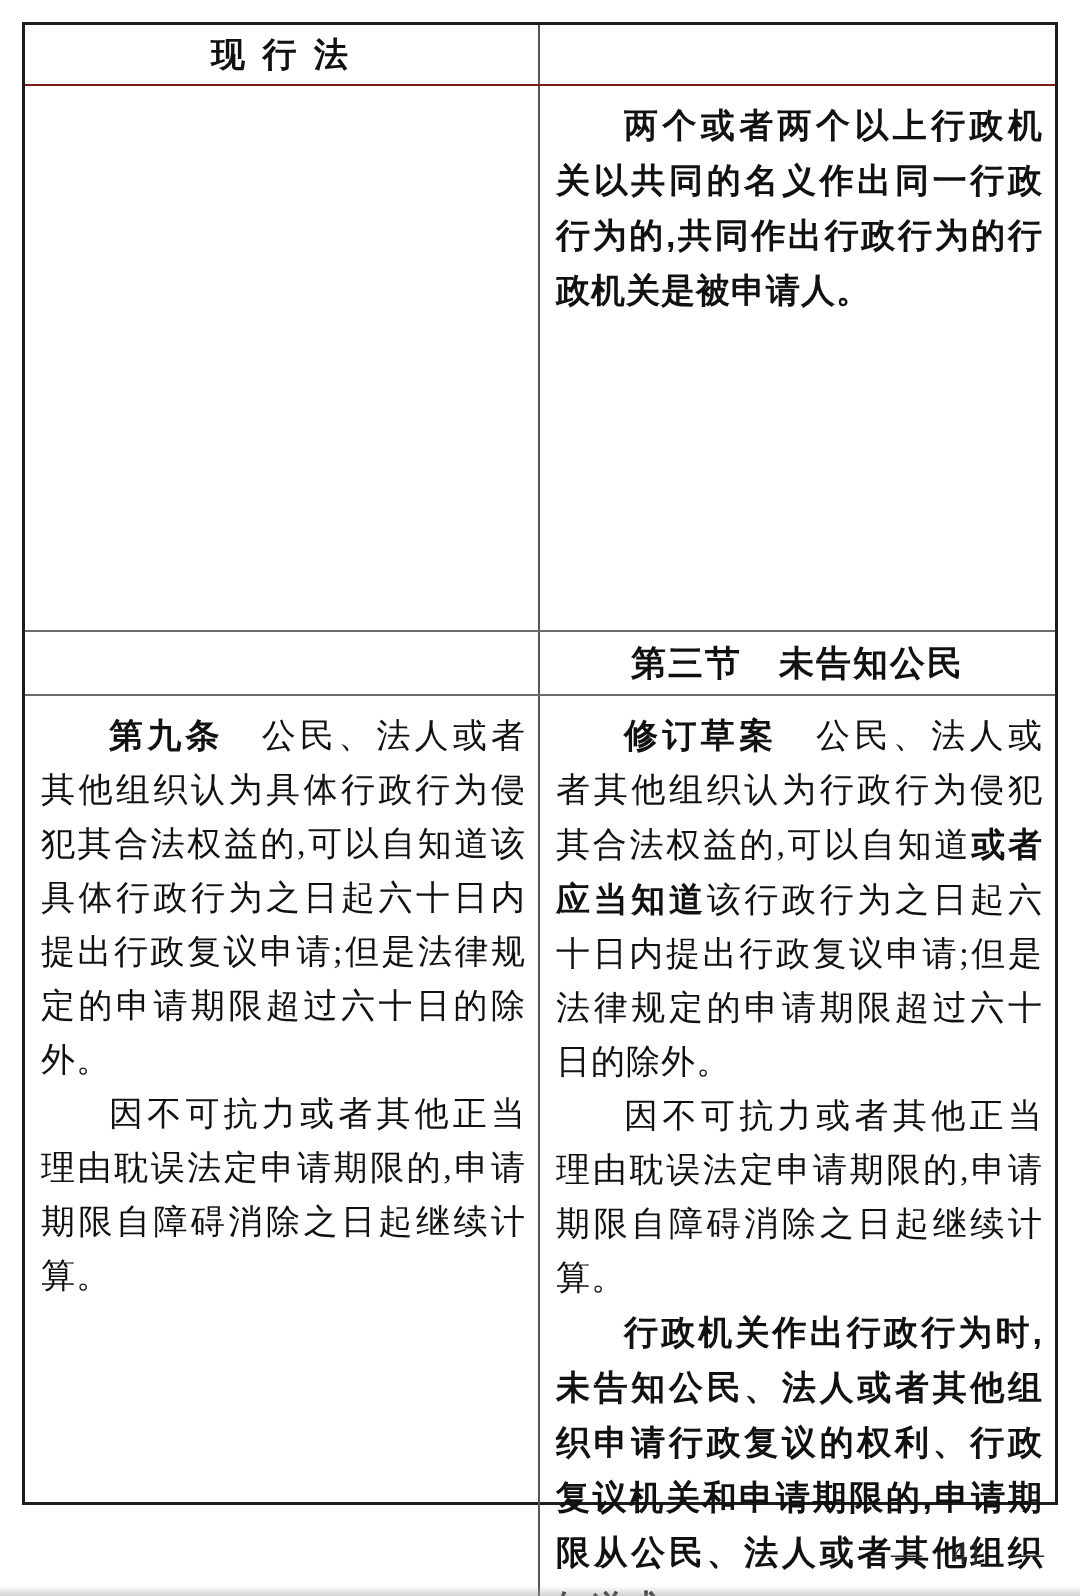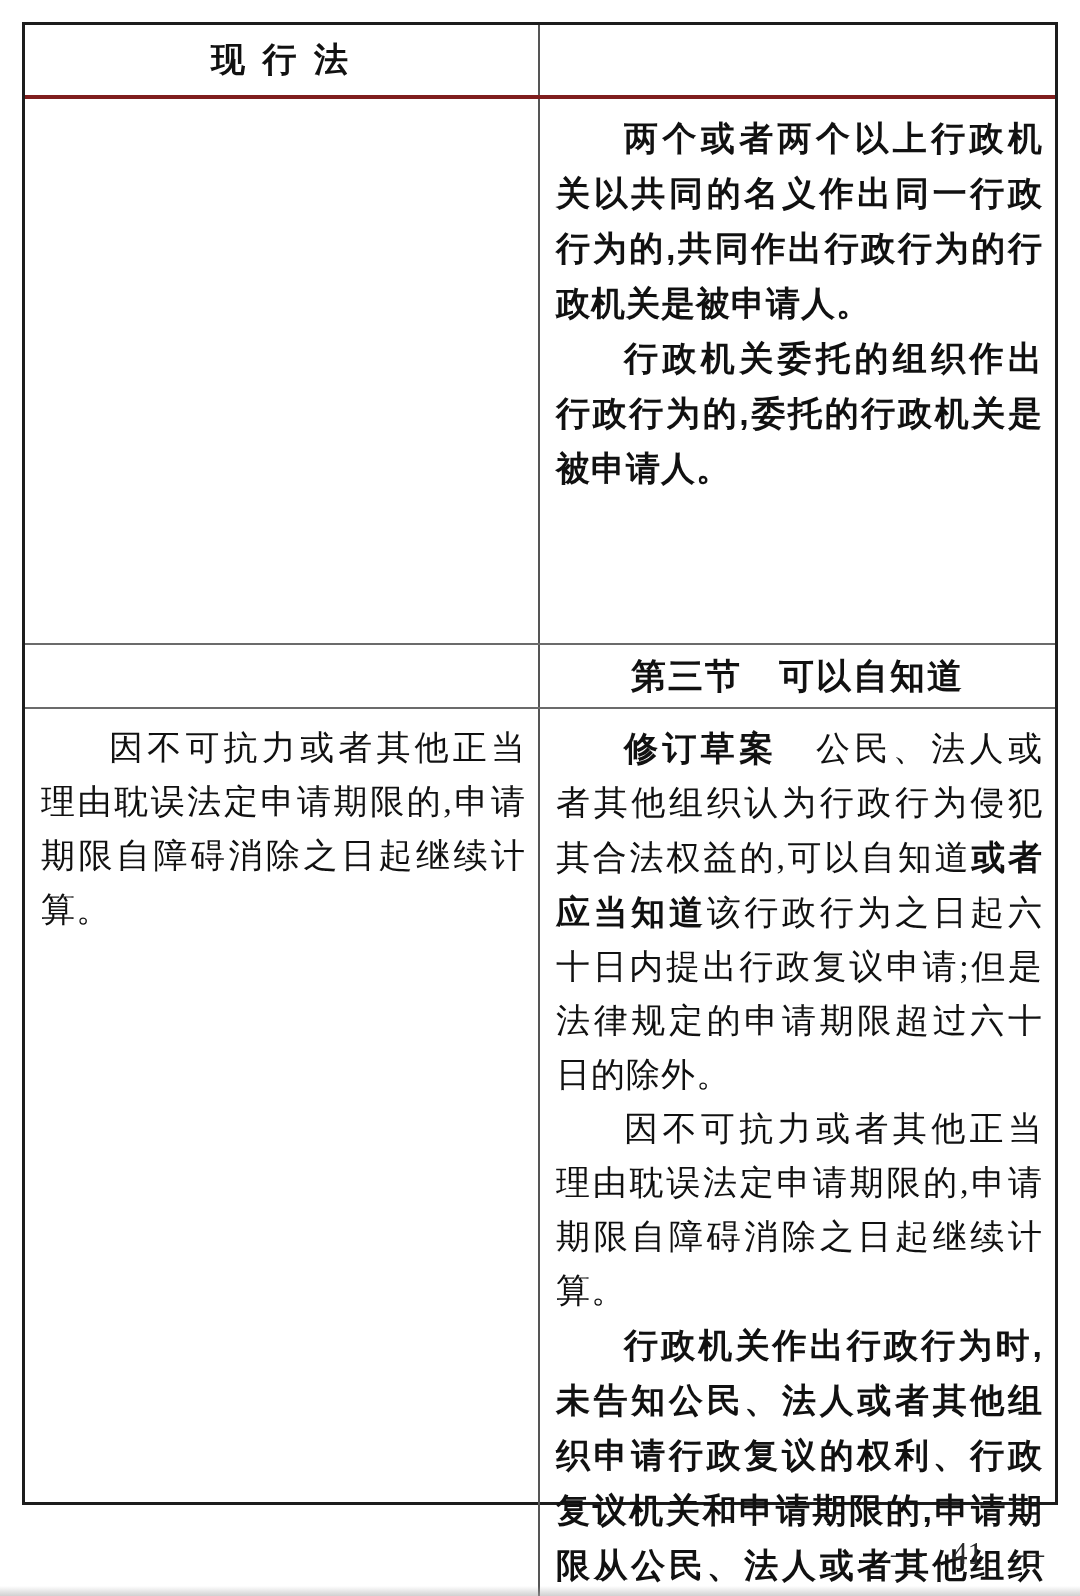--- a/index.html
+++ b/index.html
@@ -31,22 +31,22 @@
   }
   .t-row { display: flex; width: 100%; box-sizing: border-box; }
   .t-cell {
     width: 50%;
     box-sizing: border-box;
     padding: 12px 12px 0 16px;
   }
   .t-cell.left { border-right: 2px solid #555; }
 
   .header-row {
-    height: 74px;
-    border-bottom: 4px solid #7f1d1d;
+    height: 61px;
+    border-bottom: 2px solid #7f1d1d;
     flex: 0 0 auto;
   }
   .header-row .t-cell {
     display: flex;
     align-items: center;
     justify-content: center;
     padding: 0;
     font-family: "Liberation Sans", sans-serif;
     font-weight: 700;
     font-size: 34px;
@@ -107,31 +107,31 @@
 <div class="law-table">
 
   <div class="t-row header-row">
     <div class="t-cell left">现 行 法</div>
   </div>
 
   <div class="t-row row-1">
     <div class="t-cell left"></div>
     <div class="t-cell right">
         <p class="para"><span class="run bold">两个或者两个以上行政机关以共同的名义作出同一行政行为的,共同作出行政行为的行政机关是被申请人。</span></p>
-        <p class="para"><span class="run bold">行政机关委托的组织作出行政行为的,委托的行政机关是被申请人。</span></p>
       </div>
   </div>
 
   <div class="t-row section-row">
     <div class="t-cell left"></div>
-    <div class="t-cell right">第三节　可以自知道</div>
+    <div class="t-cell right">第三节　未告知公民</div>
   </div>
 
   <div class="t-row row-2">
     <div class="t-cell left">
+        <p class="para"><span class="run bold">第九条</span><span class="run">　公民、法人或者其他组织认为具体行政行为侵犯其合法权益的,可以自知道该具体行政行为之日起六十日内提出行政复议申请;但是法律规定的申请期限超过六十日的除外。</span></p>
         <p class="para"><span class="run">因不可抗力或者其他正当理由耽误法定申请期限的,申请期限自障碍消除之日起继续计算。</span></p>
       </div>
     <div class="t-cell right">
         <p class="para"><span class="run bold">修订草案</span><span class="run">　公民、法人或者其他组织认为行政行为侵犯其合法权益的,可以自知道</span><span class="run bold">或者应当知道</span><span class="run">该行政行为之日起六十日内提出行政复议申请;但是法律规定的申请期限超过六十日的除外。</span></p>
         <p class="para"><span class="run">因不可抗力或者其他正当理由耽误法定申请期限的,申请期限自障碍消除之日起继续计算。</span></p>
         <p class="para"><span class="run bold">行政机关作出行政行为时,未告知公民、法人或者其他组织申请行政复议的权利、行政复议机关和申请期限的,申请期限从公民、法人或者其他组织知道或</span></p>
       </div>
   </div>
 
 </div>

